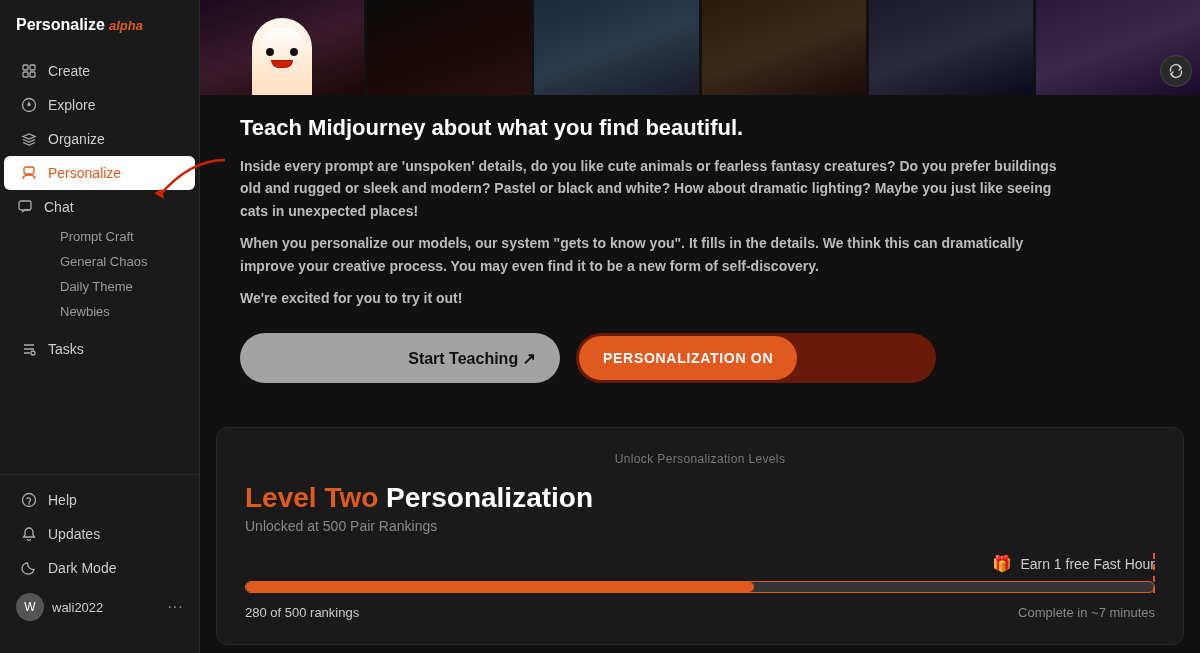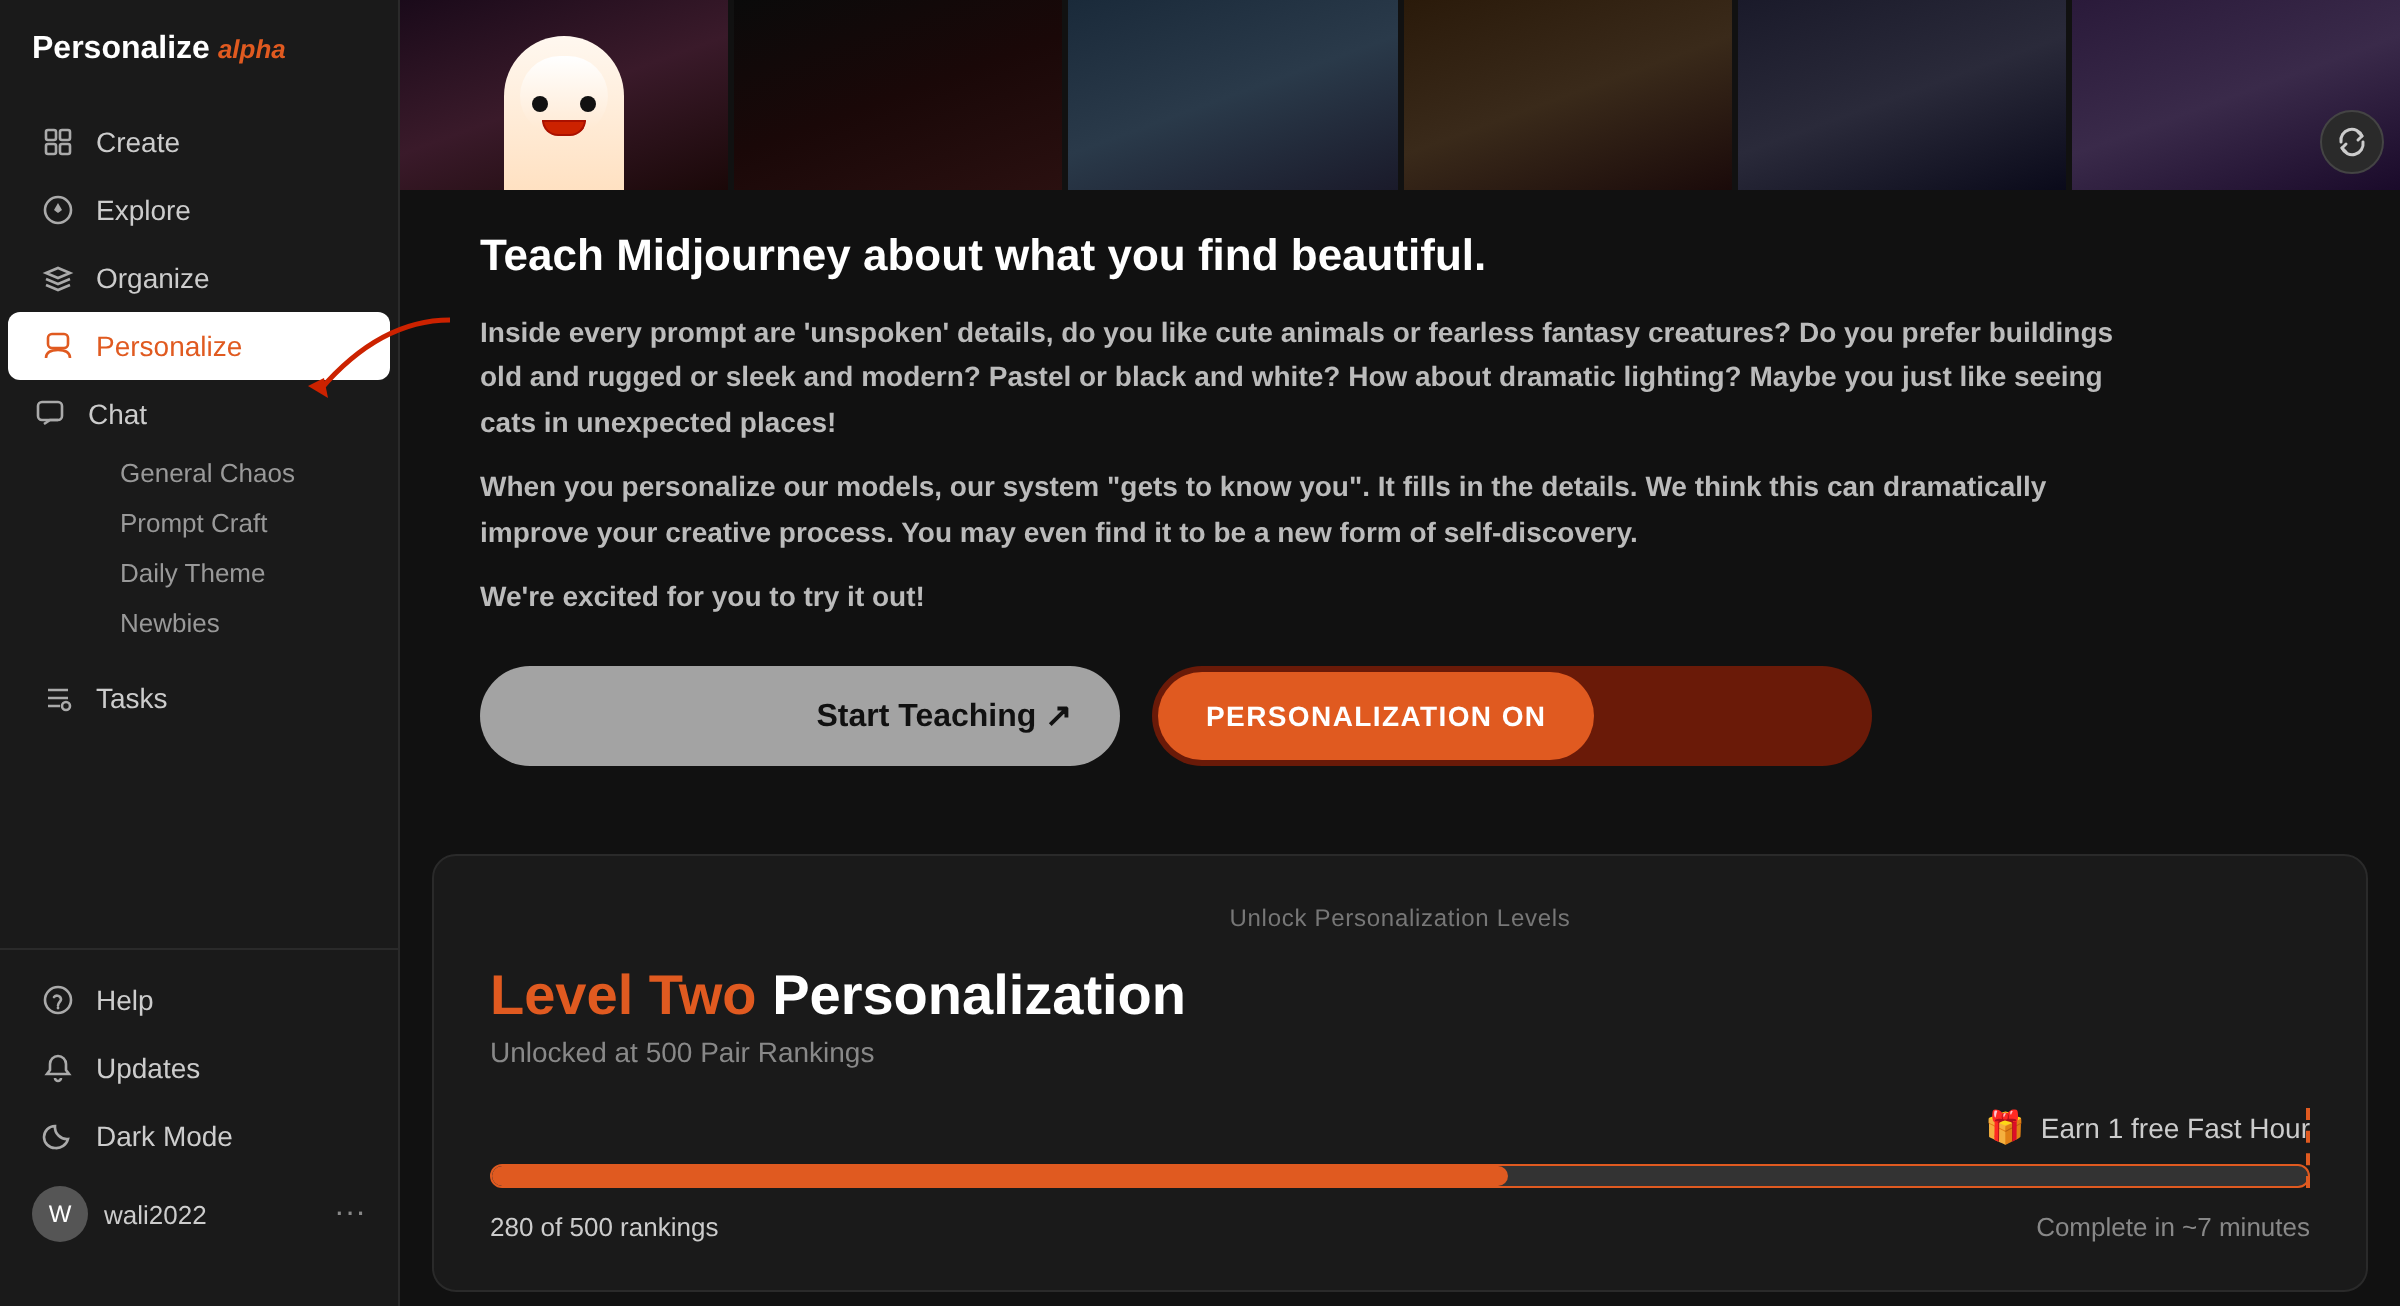--- a/index.html
+++ b/index.html
@@ -389,22 +389,22 @@
     <span class="nav-icon">
       <svg width="16" height="16" viewBox="0 0 16 16" fill="none">
           <rect x="2" y="2" width="12" height="9" rx="2" stroke="#aaa" stroke-width="1.3" fill="none"></rect>
           <path d="M5 13l3-2h4" stroke="#aaa" stroke-width="1.3" fill="none"></path>
         </svg>
     </span>
     <span>Chat</span>
   </div>
 
   <div class="sub-nav">
+    <div class="sub-nav-item">Prompt Craft</div>
     <div class="sub-nav-item">General Chaos</div>
-    <div class="sub-nav-item">Prompt Craft</div>
     <div class="sub-nav-item">Daily Theme</div>
     <div class="sub-nav-item">Newbies</div>
   </div>
 
   <div class="nav-item" style="margin-top:8px">
     <span class="nav-icon">
       <svg width="16" height="16" viewBox="0 0 16 16" fill="none">
           <path d="M3 4h10M3 8h10M3 12h6" stroke="#aaa" stroke-width="1.3"></path>
           <circle cx="12" cy="12" r="2" stroke="#aaa" stroke-width="1.3" fill="none"></circle>
         </svg>

